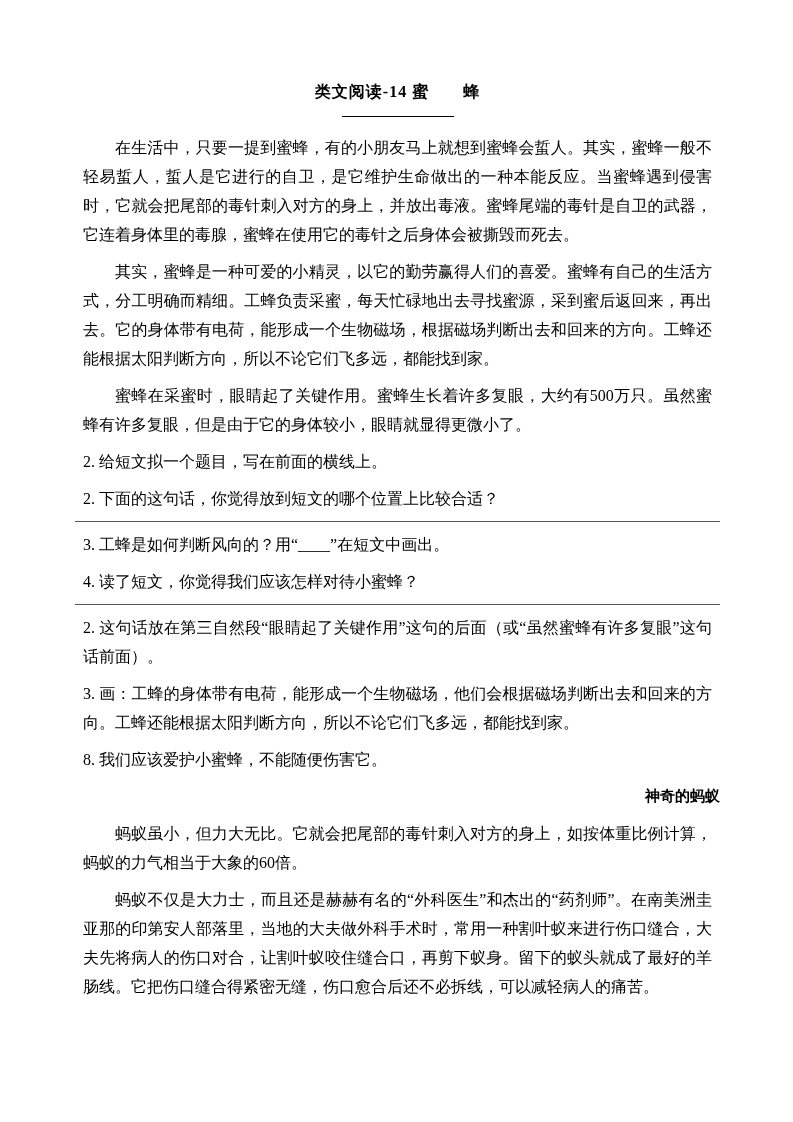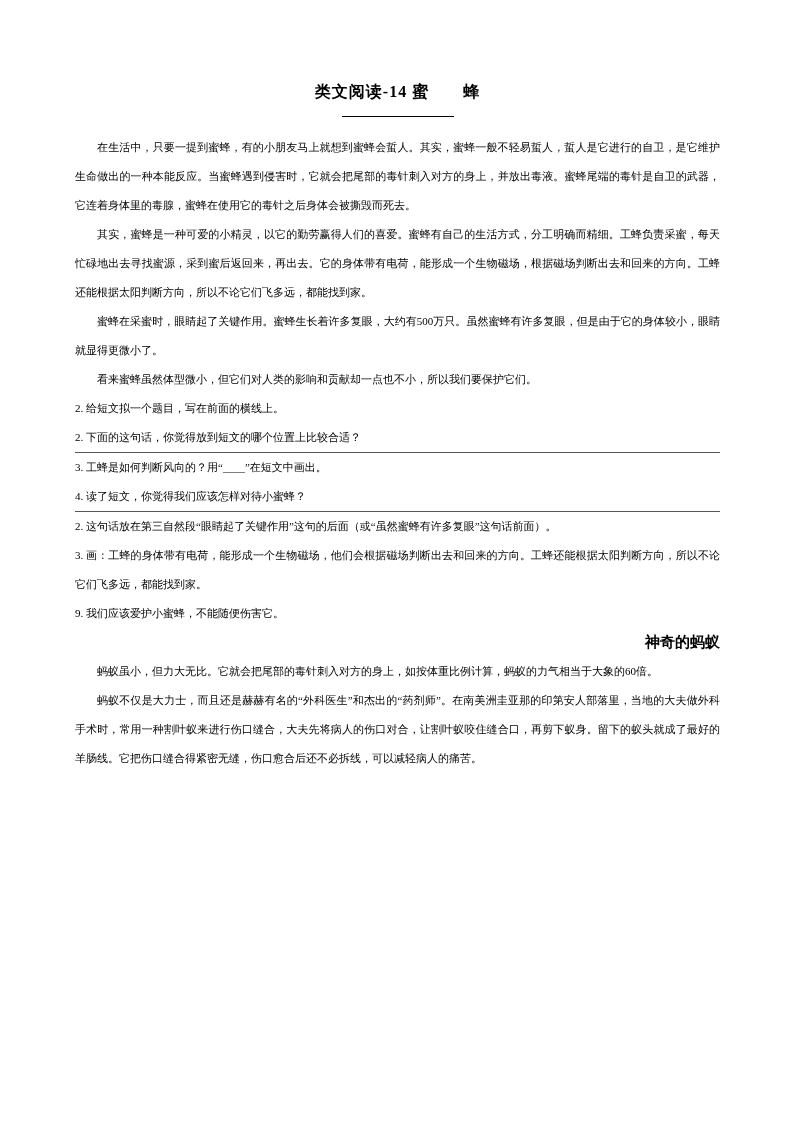--- a/index.html
+++ b/index.html
@@ -26,22 +26,22 @@
     line-height: 24px;
     letter-spacing: 1px;
   }
   .title-blank {
     width: 112px;
     height: 0;
     border-bottom: 1px solid #000;
     margin: 12px auto 16px auto;
   }
   p.body-par, p.q-par, p.a-par {
-    margin: 0;
-    font-size: 11px;
+    margin: 8px;
+    font-size: 16px;
     line-height: 29px;
     text-align: justify;
   }
   .indent { text-indent: 2em; }
   hr.answer-line {
     border: none;
     border-top: 1px solid #555;
     height: 0;
     margin: 0;
   }
@@ -59,34 +59,33 @@
 <body>
 
 <div class="page">
 
   <h1 class="title">类文阅读-14 蜜　　蜂</h1>
   <div class="title-blank"></div>
 
   <p class="body-par indent">在生活中，只要一提到蜜蜂，有的小朋友马上就想到蜜蜂会蜇人。其实，蜜蜂一般不轻易蜇人，蜇人是它进行的自卫，是它维护生命做出的一种本能反应。当蜜蜂遇到侵害时，它就会把尾部的毒针刺入对方的身上，并放出毒液。蜜蜂尾端的毒针是自卫的武器，它连着身体里的毒腺，蜜蜂在使用它的毒针之后身体会被撕毁而死去。</p>
   <p class="body-par indent">其实，蜜蜂是一种可爱的小精灵，以它的勤劳赢得人们的喜爱。蜜蜂有自己的生活方式，分工明确而精细。工蜂负责采蜜，每天忙碌地出去寻找蜜源，采到蜜后返回来，再出去。它的身体带有电荷，能形成一个生物磁场，根据磁场判断出去和回来的方向。工蜂还能根据太阳判断方向，所以不论它们飞多远，都能找到家。</p>
   <p class="body-par indent">蜜蜂在采蜜时，眼睛起了关键作用。蜜蜂生长着许多复眼，大约有500万只。虽然蜜蜂有许多复眼，但是由于它的身体较小，眼睛就显得更微小了。</p>
-  <p class="body-par indent">看来蜜蜂虽然体型微小，但它们对人类的影响和贡献却一点也不小，所以我们要保护它们。</p>
 
   <p class="q-par">2. 给短文拟一个题目，写在前面的横线上。</p>
   <p class="q-par">2. 下面的这句话，你觉得放到短文的哪个位置上比较合适？</p>
 
   <hr class="answer-line hr-1">
 
   <p class="q-par">3. 工蜂是如何判断风向的？用“____”在短文中画出。</p>
   <p class="q-par">4. 读了短文，你觉得我们应该怎样对待小蜜蜂？</p>
 
   <hr class="answer-line hr-2">
 
   <p class="a-par">2. 这句话放在第三自然段“眼睛起了关键作用”这句的后面（或“虽然蜜蜂有许多复眼”这句话前面）。</p>
   <p class="a-par">3. 画：工蜂的身体带有电荷，能形成一个生物磁场，他们会根据磁场判断出去和回来的方向。工蜂还能根据太阳判断方向，所以不论它们飞多远，都能找到家。</p>
-  <p class="a-par">9. 我们应该爱护小蜜蜂，不能随便伤害它。</p>
+  <p class="a-par">8. 我们应该爱护小蜜蜂，不能随便伤害它。</p>
 
   <h2 class="subtitle">神奇的蚂蚁</h2>
 
   <p class="body-par indent">蚂蚁虽小，但力大无比。它就会把尾部的毒针刺入对方的身上，如按体重比例计算，蚂蚁的力气相当于大象的60倍。</p>
   <p class="body-par indent">蚂蚁不仅是大力士，而且还是赫赫有名的“外科医生”和杰出的“药剂师”。在南美洲圭亚那的印第安人部落里，当地的大夫做外科手术时，常用一种割叶蚁来进行伤口缝合，大夫先将病人的伤口对合，让割叶蚁咬住缝合口，再剪下蚁身。留下的蚁头就成了最好的羊肠线。它把伤口缝合得紧密无缝，伤口愈合后还不必拆线，可以减轻病人的痛苦。</p>
 
 </div>
 
 </body></html>

